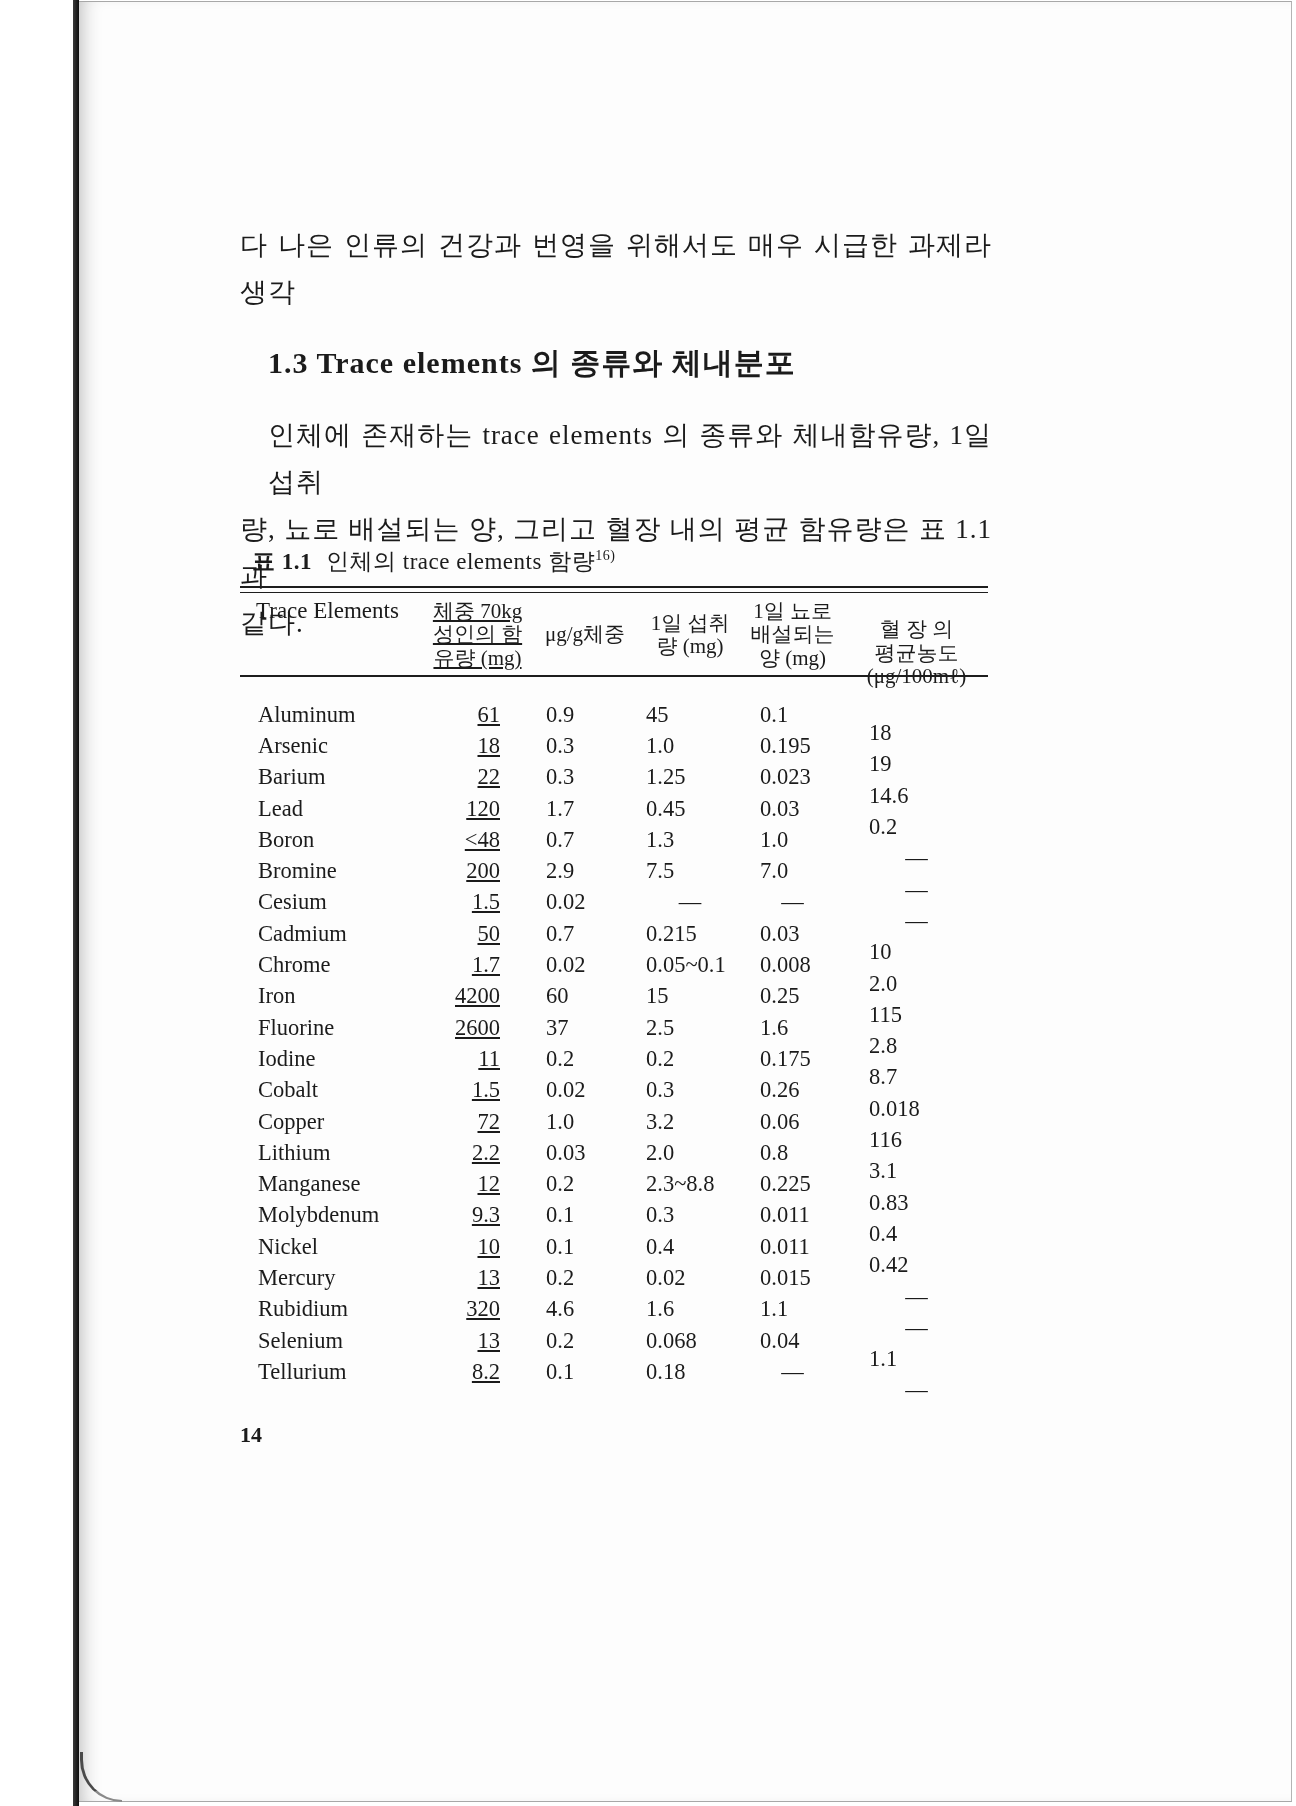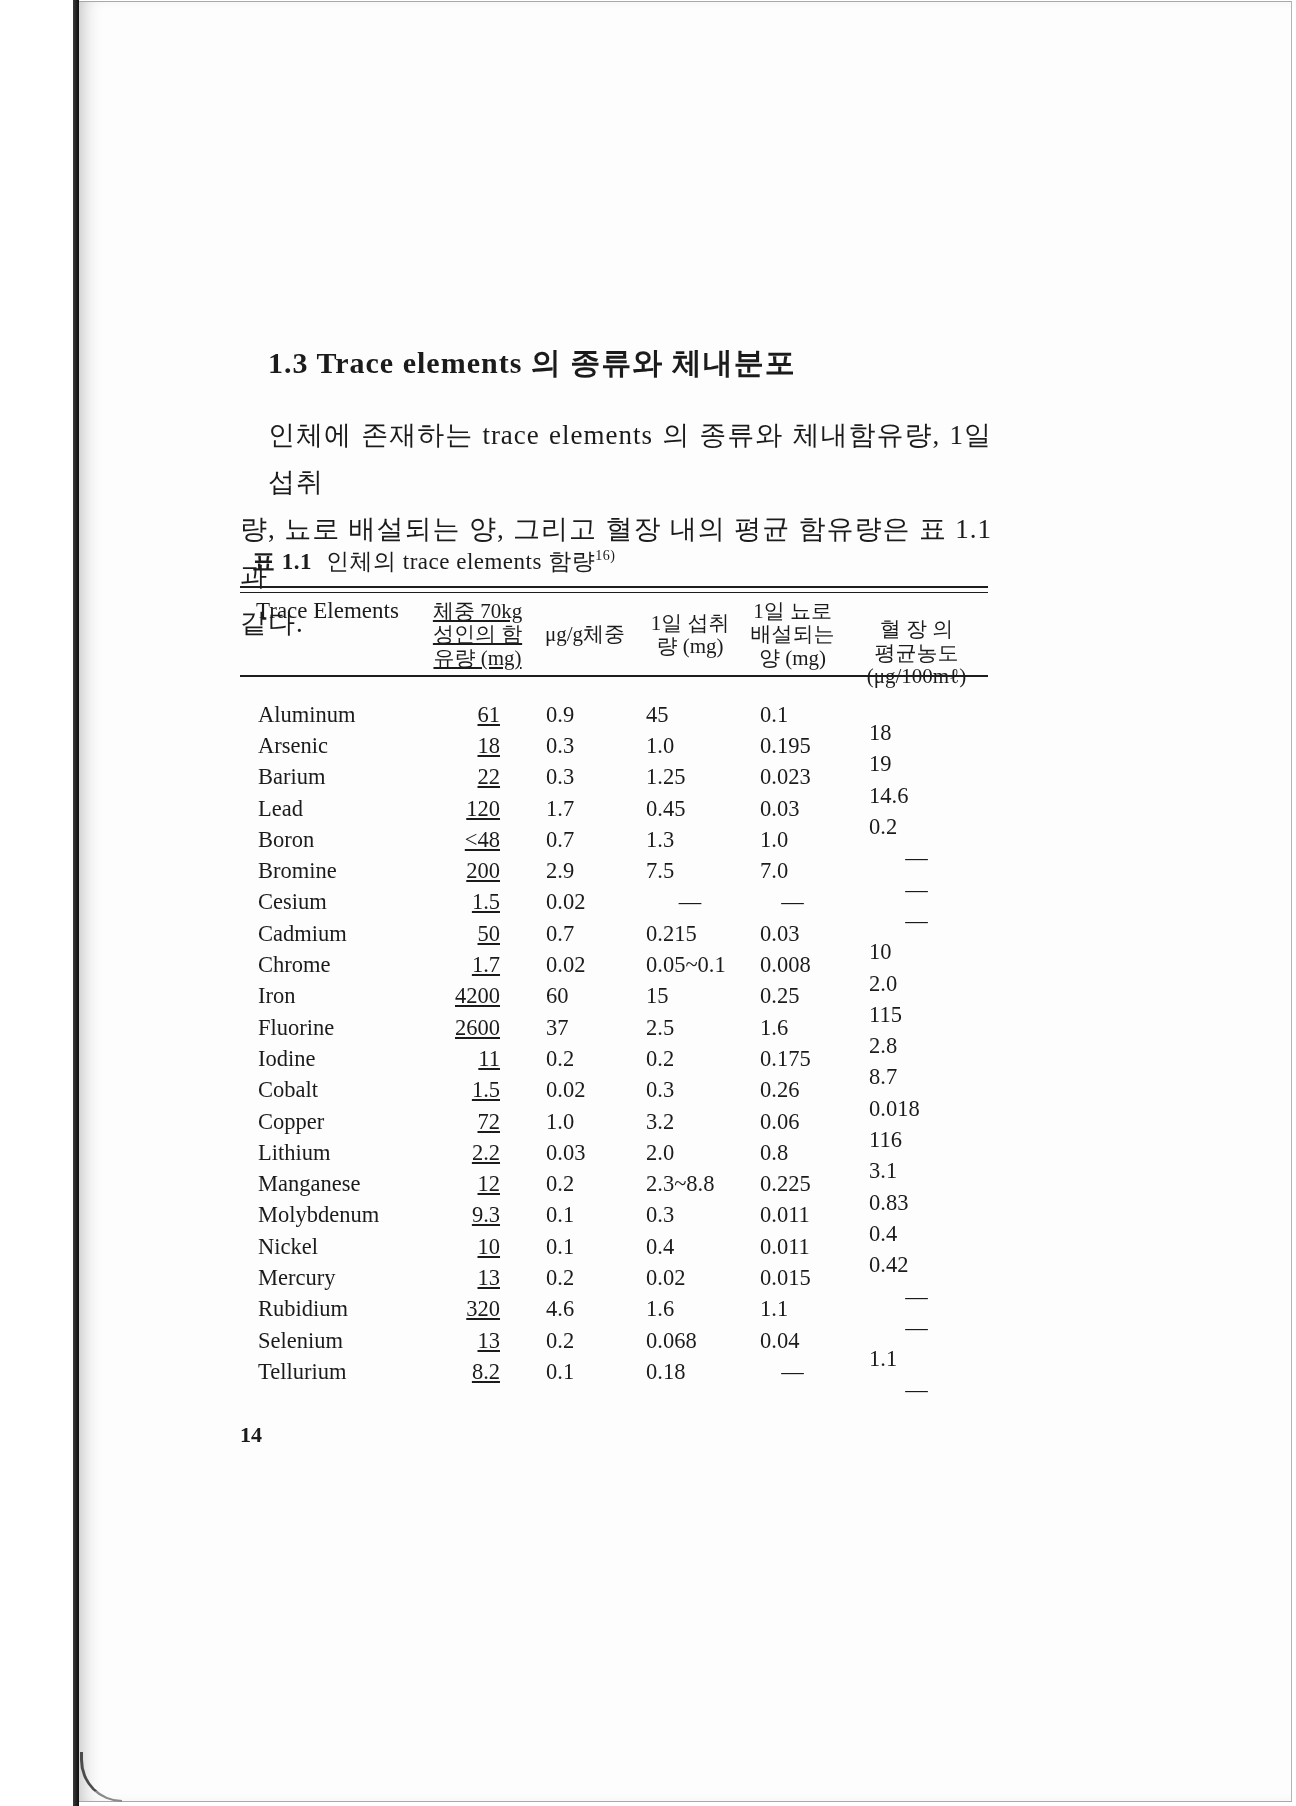--- a/index.html
+++ b/index.html
@@ -97,20 +97,21 @@
   .trow .dash { text-align: center; padding-left: 0 !important; padding-right: 0 !important; }
 </style>
 </head>
 <body>
 
 <div class="page-sheet"></div>
 <div class="spine"></div>
 <div class="curl"></div>
 
 <div class="para para1">
+  <div class="pline just">다 나은 인류의 건강과 번영을 위해서도 매우 시급한 과제라 생각</div>
 </div>
 
 <h2 class="heading">1.3 Trace elements 의 종류와 체내분포</h2>
 
 <div class="para para2">
   <div class="pline just indent">인체에 존재하는 trace elements 의 종류와 체내함유량, 1일 섭취</div>
   <div class="pline just">량, 뇨로 배설되는 양, 그리고 혈장 내의 평균 함유량은 표 1.1과</div>
   <div class="pline">같다.</div>
 </div>
 

